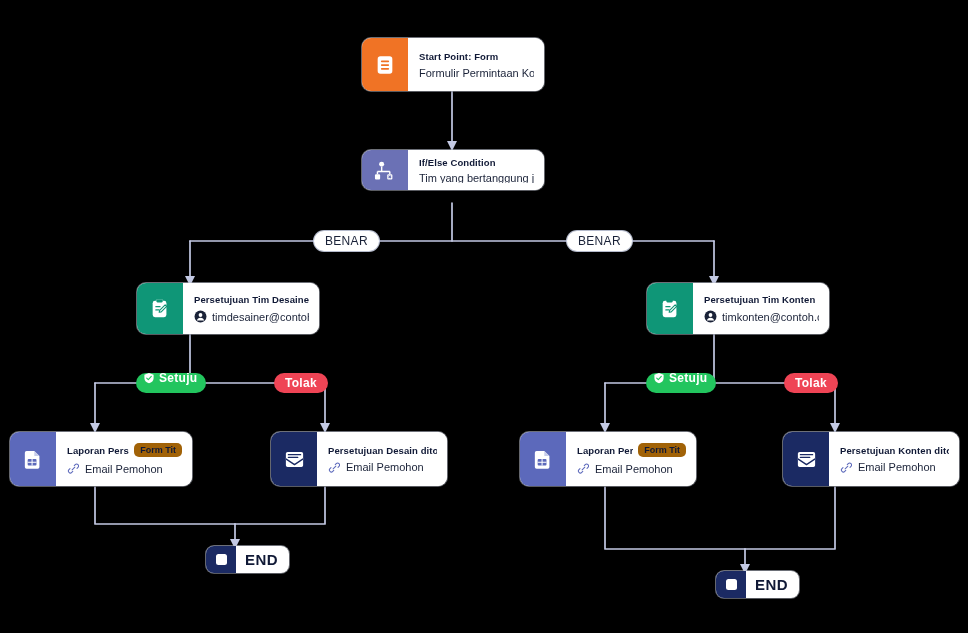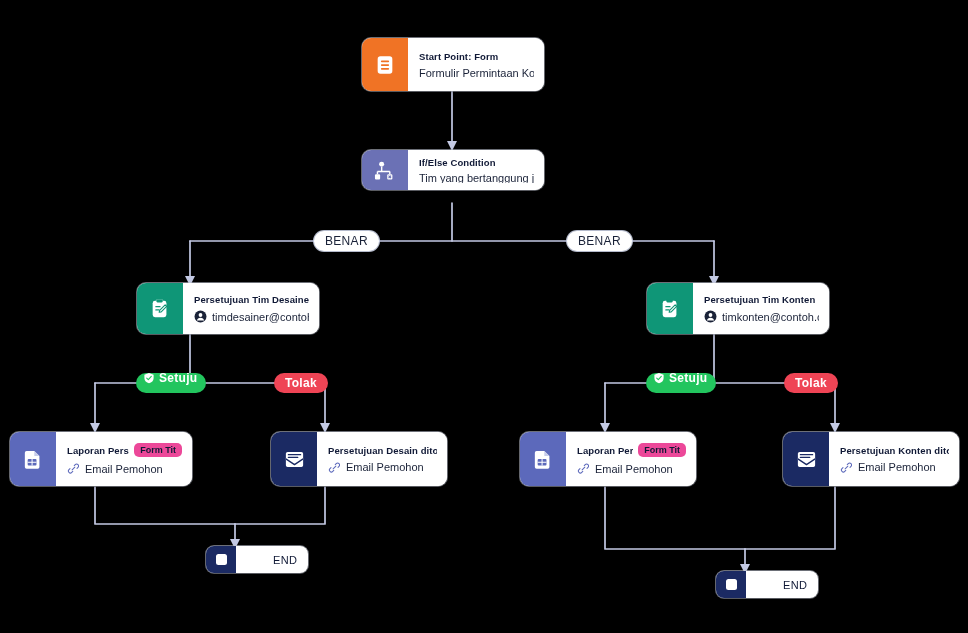--- a/index.html
+++ b/index.html
@@ -59,21 +59,21 @@
     font-weight: bold;
     color: #101936;
     letter-spacing: .1px;
     white-space: nowrap;
     overflow: hidden;
   }
   .node .chip {
     font-size: 9px;
     font-weight: bold;
     color: #101936;
-    background: #ec4899;
+    background: #a16207;
     border-radius: 5px;
     padding: 2px 6px;
     white-space: nowrap;
     flex: 0 0 auto;
   }
   .node .sub-row {
     display: flex;
     align-items: center;
     gap: 5px;
     margin-top: 5px;
@@ -147,25 +147,24 @@
     display: flex; align-items: center; justify-content: center;
   }
   .end-node .end-icon i {
     display: block;
     width: 11px; height: 11px;
     background: #ffffff;
     border-radius: 2.5px;
   }
   .end-node .end-label {
     padding: 0 11px 0 9px;
-    font-size: 11px;
-    font-weight: normal;
+    font-size: 15px;
+    font-weight: bold;
     color: #101936;
     letter-spacing: .4px;
-    margin-left: 28px;
   }
 </style>
 </head>
 <body>
 
 <div id="canvas">
 
   <svg id="edges" viewBox="0 0 968 633" width="968" height="633">
     <defs>
       <marker id="arw" markerWidth="8" markerHeight="8" refX="4.2" refY="3" orient="auto" markerUnits="strokeWidth">

